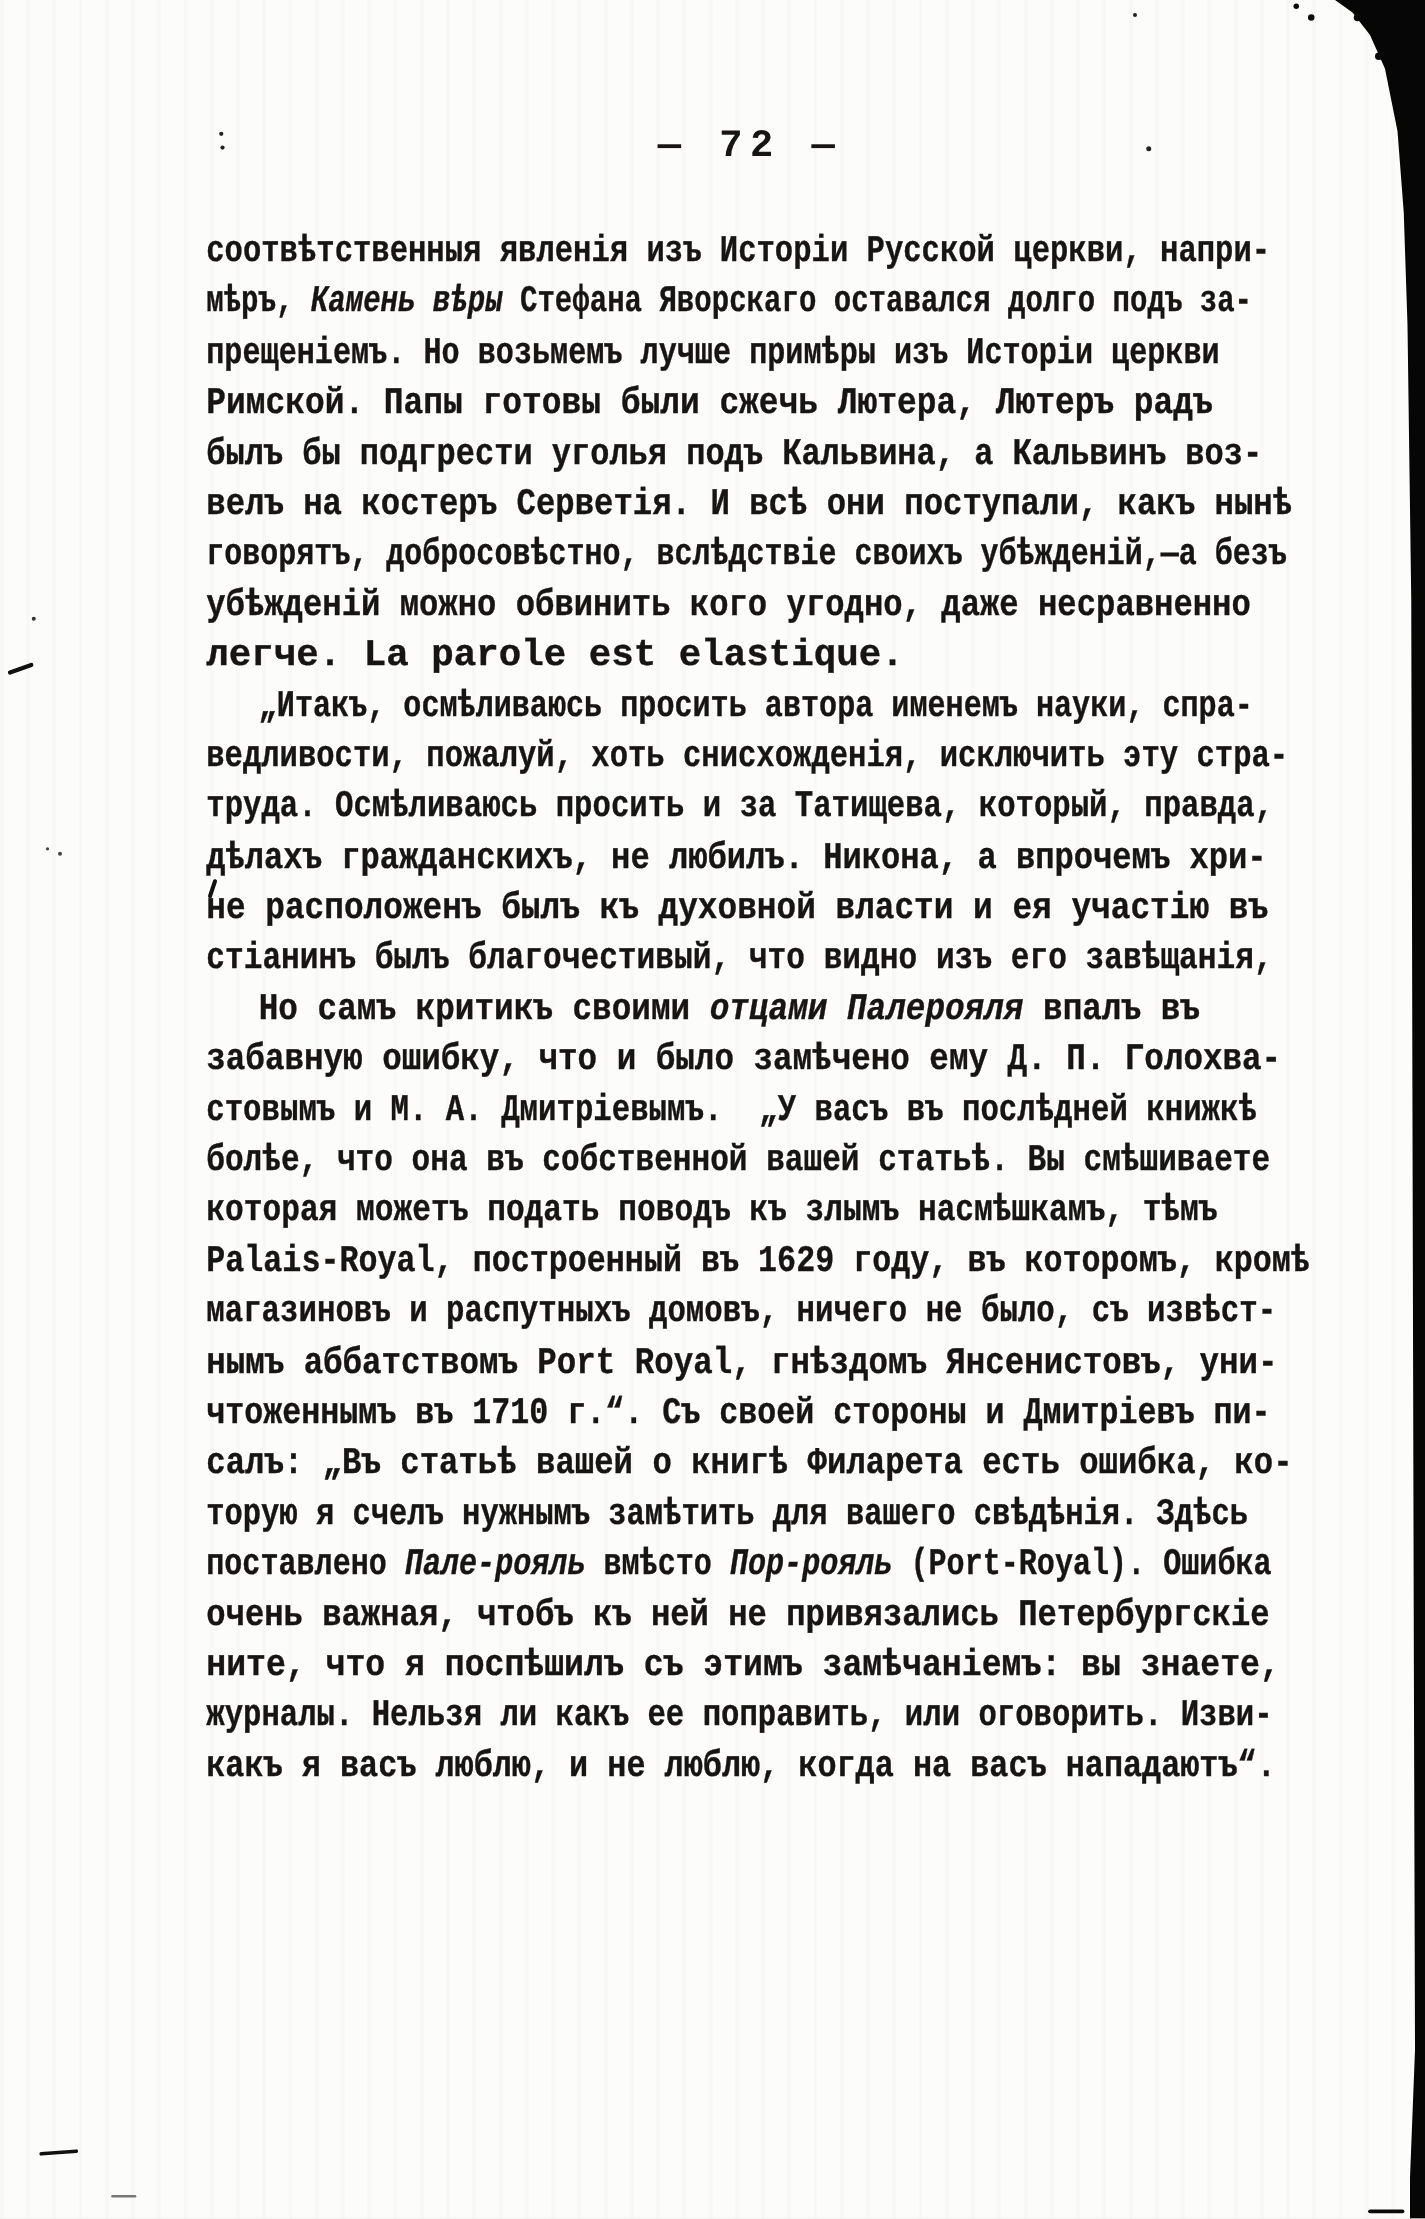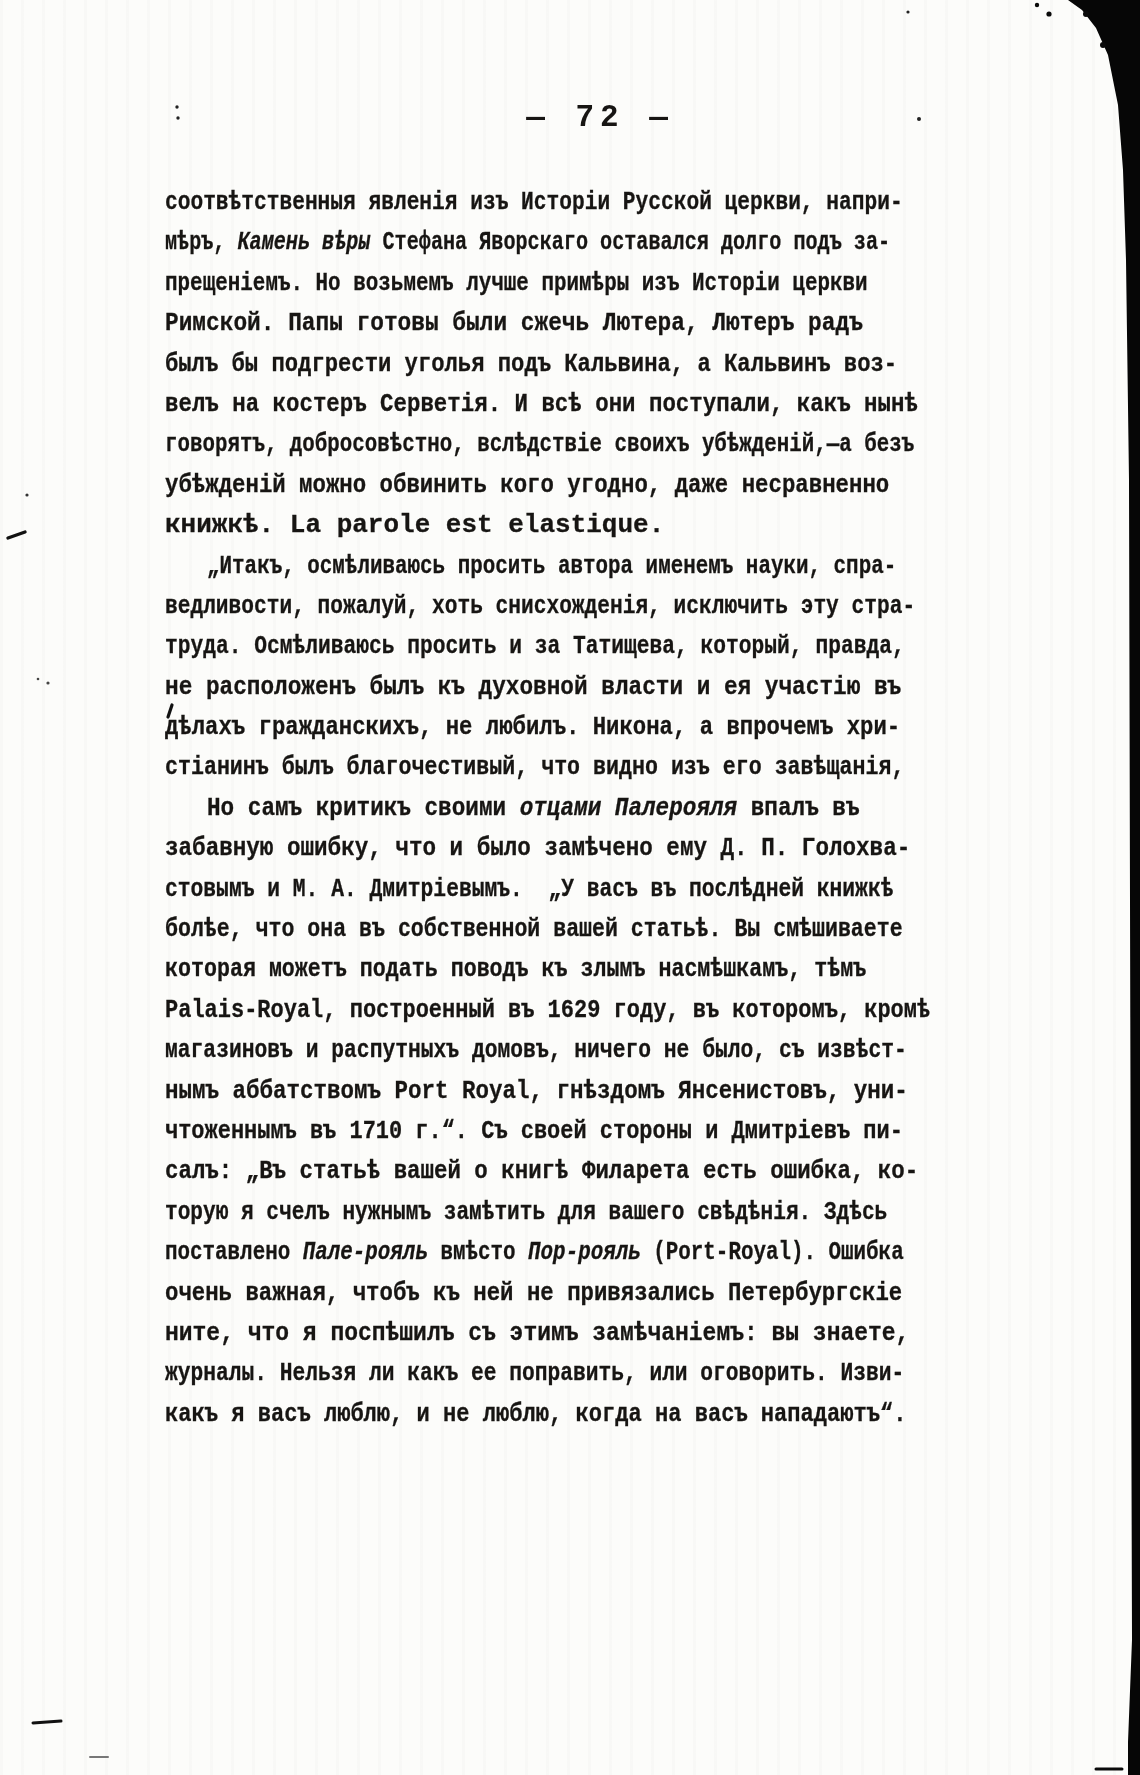--- a/index.html
+++ b/index.html
@@ -23,21 +23,21 @@
     transform:translateX(30px);
     font-size:31px;
     font-weight:700;
     letter-spacing:6px;
     color:#171513;
   }
   .text-block{
     position:absolute;
     left:165px;top:182px;
     width:742px;
-    font-size:26px;
+    font-size:30px;
     font-weight:700;
     -webkit-text-stroke:0.3px #1b1916;
   }
   .line{
     height:40.4px;
     line-height:40.4px;
     white-space:nowrap;
     overflow:visible;
   }
   .line.indent{padding-left:42px;}
@@ -55,26 +55,26 @@
 
   <div class="text-block">
       <div class="line"><span class="fit" style="transform-origin: left center; transform: scaleX(0.815077);"><span>соотвѣтственныя явленія изъ Исторіи Русской церкви, напри-</span></span></div>
       <div class="line"><span class="fit" style="transform-origin: left center; transform: scaleX(0.774518);"><span>мѣръ, </span><span class="it">Камень вѣры</span><span> Стефана Яворскаго оставался долго подъ за-</span></span></div>
       <div class="line"><span class="fit" style="transform-origin: left center; transform: scaleX(0.804159);"><span>прещеніемъ. Но возьмемъ лучше примѣры изъ Исторіи церкви</span></span></div>
       <div class="line"><span class="fit" style="transform-origin: left center; transform: scaleX(0.877004);"><span>Римской. Папы готовы были сжечь Лютера, Лютеръ радъ</span></span></div>
       <div class="line"><span class="fit" style="transform-origin: left center; transform: scaleX(0.853088);"><span>былъ бы подгрести уголья подъ Кальвина, а Кальвинъ воз-</span></span></div>
       <div class="line"><span class="fit" style="transform-origin: left center; transform: scaleX(0.861632);"><span>велъ на костеръ Серветія. И всѣ они поступали, какъ нынѣ</span></span></div>
       <div class="line"><span class="fit" style="transform-origin: left center; transform: scaleX(0.800229);"><span>говорятъ, добросовѣстно, вслѣдствіе своихъ убѣжденій,—а безъ</span></span></div>
       <div class="line"><span class="fit" style="transform-origin: left center; transform: scaleX(0.859574);"><span>убѣжденій можно обвинить кого угодно, даже несравненно</span></span></div>
-      <div class="line end"><span class="fit"><span>книжкѣ. La parole est elastique.</span></span></div>
+      <div class="line end"><span class="fit"><span>легче. La parole est elastique.</span></span></div>
       <div class="line indent"><span class="fit" style="transform-origin: left center; transform: scaleX(0.80317);"><span>„Итакъ, осмѣливаюсь просить автора именемъ науки, спра-</span></span></div>
       <div class="line"><span class="fit" style="transform-origin: left center; transform: scaleX(0.814853);"><span>ведливости, пожалуй, хоть снисхожденія, исключить эту стра-</span></span></div>
       <div class="line"><span class="fit" style="transform-origin: left center; transform: scaleX(0.817335);"><span>труда. Осмѣливаюсь просить и за Татищева, который, правда,</span></span></div>
+      <div class="line"><span class="fit" style="transform-origin: left center; transform: scaleX(0.856689);"><span>дѣлахъ гражданскихъ, не любилъ. Никона, а впрочемъ хри-</span></span></div>
       <div class="line"><span class="fit" style="transform-origin: left center; transform: scaleX(0.873776);"><span>не расположенъ былъ къ духовной власти и ея участію въ</span></span></div>
-      <div class="line"><span class="fit" style="transform-origin: left center; transform: scaleX(0.856689);"><span>дѣлахъ гражданскихъ, не любилъ. Никона, а впрочемъ хри-</span></span></div>
       <div class="line"><span class="fit" style="transform-origin: left center; transform: scaleX(0.831358);"><span>стіанинъ былъ благочестивый, что видно изъ его завѣщанія,</span></span></div>
       <div class="line indent"><span class="fit" style="transform-origin: left center; transform: scaleX(0.87129);"><span>Но самъ критикъ своими </span><span class="it">отцами Палерояля</span><span> впалъ въ</span></span></div>
       <div class="line"><span class="fit" style="transform-origin: left center; transform: scaleX(0.868455);"><span>забавную ошибку, что и было замѣчено ему Д. П. Голохва-</span></span></div>
       <div class="line"><span class="fit" style="transform-origin: left center; transform: scaleX(0.819069);"><span>стовымъ и М. А. Дмитріевымъ.  „У васъ въ послѣдней книжкѣ</span></span></div>
       <div class="line"><span class="fit" style="transform-origin: left center; transform: scaleX(0.829398);"><span>болѣе, что она въ собственной вашей статьѣ. Вы смѣшиваете</span></span></div>
       <div class="line"><span class="fit" style="transform-origin: left center; transform: scaleX(0.832203);"><span>которая можетъ подать поводъ къ злымъ насмѣшкамъ, тѣмъ</span></span></div>
       <div class="line"><span class="fit" style="transform-origin: left center; transform: scaleX(0.845569);"><span>Palais-Royal, построенный въ 1629 году, въ которомъ, кромѣ</span></span></div>
       <div class="line"><span class="fit" style="transform-origin: left center; transform: scaleX(0.81972);"><span>магазиновъ и распутныхъ домовъ, ничего не было, съ извѣст-</span></span></div>
       <div class="line"><span class="fit" style="transform-origin: left center; transform: scaleX(0.86548);"><span>нымъ аббатствомъ Port Royal, гнѣздомъ Янсенистовъ, уни-</span></span></div>
       <div class="line"><span class="fit" style="transform-origin: left center; transform: scaleX(0.844456);"><span>чтоженнымъ въ 1710 г.“. Съ своей стороны и Дмитріевъ пи-</span></span></div>

